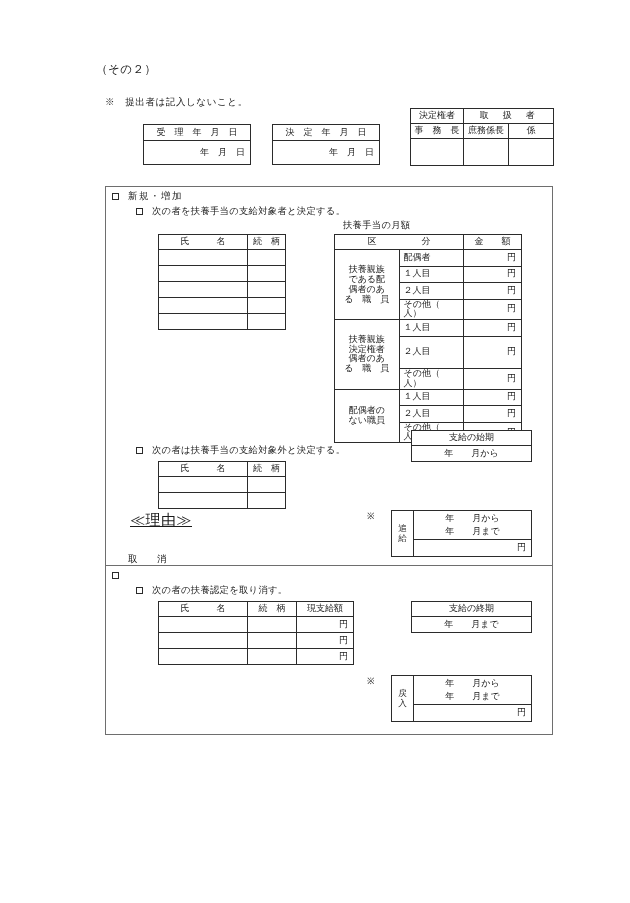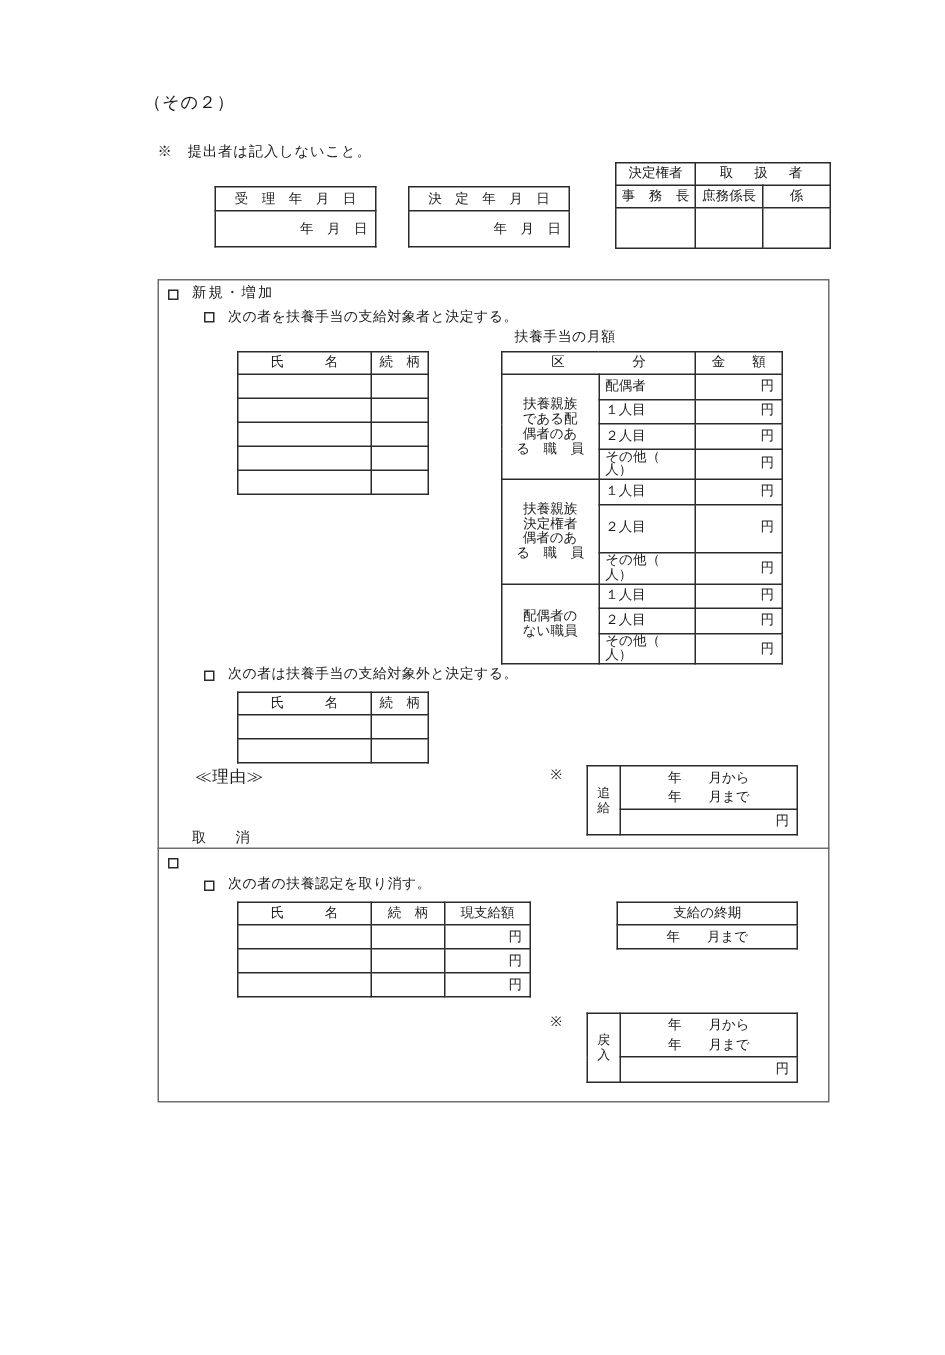--- a/index.html
+++ b/index.html
@@ -103,24 +103,24 @@
   .cbox {
     position: absolute;
     width: 7px; height: 7px;
     border: 1px solid #2b2b2b;
     box-sizing: border-box;
     background: #fff;
   }
 
   
   #new-add-label   { left: 128px; top: 192px; font-size: 9.5px; letter-spacing: 1.5px; }
-  #new-add-sub     { left: 152px; top: 207px; font-size: 9.3px; letter-spacing: 0.3px; font-family: Liberation Mono, monospace; }
+  #new-add-sub     { left: 152px; top: 207px; font-size: 9.3px; letter-spacing: 0.3px; }
   #monthly-caption { left: 343px; top: 221px; font-size: 9.3px; letter-spacing: 0.3px; }
   #excluded-sub    { left: 152px; top: 446px; font-size: 9.3px; letter-spacing: 0.3px; }
-  #reason-label    { left: 130px; top: 513px; font-size: 11px; letter-spacing: 0.5px; }
+  #reason-label    { left: 130px; top: 513px; font-size: 15px; letter-spacing: 0.5px; text-decoration: underline; }
   #cancel-label    { left: 128px; top: 555px; font-size: 9.5px; letter-spacing: 5px; }
   #cancel-sub      { left: 152px; top: 586px; font-size: 9.3px; letter-spacing: 0.3px; }
 
   #cb-new-add   { left: 112px; top: 193px; }
   #cb-new-add-sub { left: 136px; top: 208px; }
   #cb-excluded  { left: 136px; top: 447px; }
   #cb-cancel    { left: 112px; top: 572px; }
   #cb-cancel-sub{ left: 136px; top: 587px; }
 
   
@@ -311,20 +311,30 @@
       <td class="lft">２人目</td>
       <td class="rgt yen">円</td>
     </tr>
     <tr>
       <td class="lft">その他（　　人）</td>
       <td class="rgt yen">円</td>
     </tr>
   </tbody>
     </table>
 
+  <table class="grid" id="start-period-table">
+    <tbody>
+        <tr>
+          <th class="ctr">支給の始期</th>
+        </tr>
+    <tr>
+          <td class="ctr">年　　月から</td>
+        </tr>
+  </tbody>
+    </table>
 
   <div class="cbox" id="cb-excluded"></div>
   <div class="t" id="excluded-sub">次の者は扶養手当の支給対象外と決定する。</div>
 
   <table class="grid" id="excluded-table">
     <tbody>
         <tr>
       <th class="ctr" style="width:84px">氏　　　名</th>
       <th class="ctr">続　柄</th>
     </tr>

